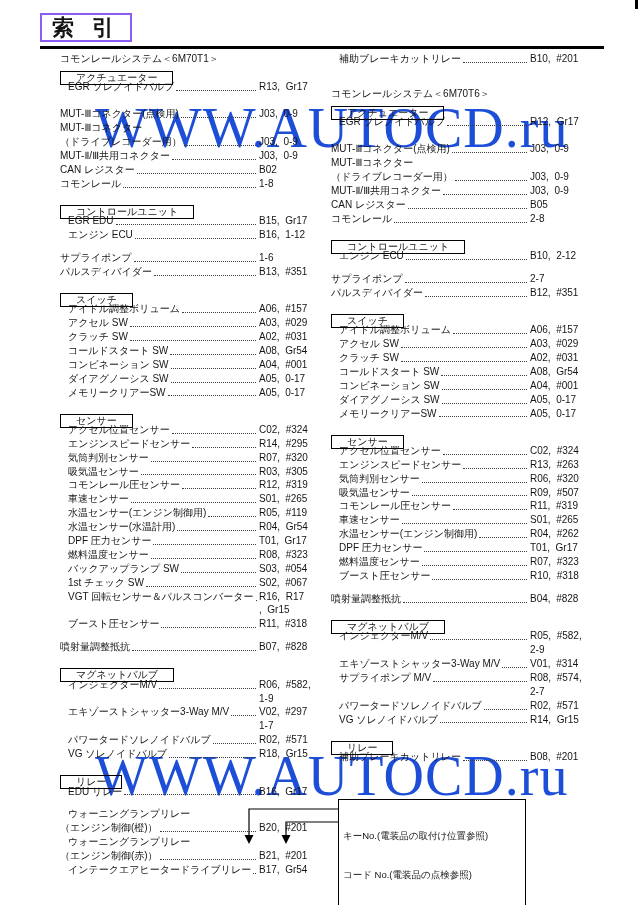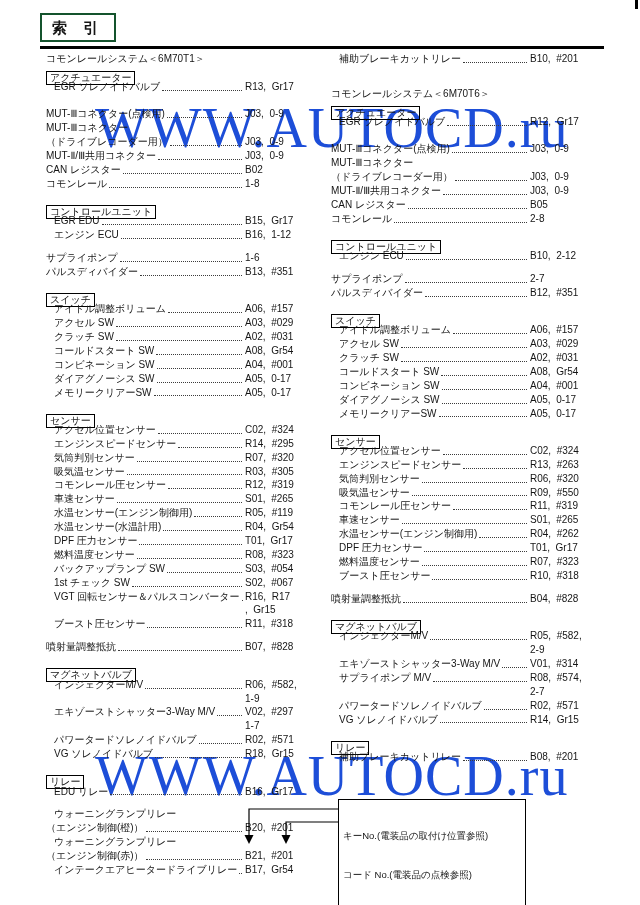--- a/index.html
+++ b/index.html
@@ -4,33 +4,33 @@
 <style>
   html,body{margin:0;padding:0;background:#fff;}
   .page{position:relative;width:640px;height:905px;background:#ffffff;overflow:hidden;
         font-family:"Liberation Sans",sans-serif;color:#151515;}
   
   .wm{position:absolute;z-index:0;font-family:"Liberation Serif",serif;
       font-size:56px;letter-spacing:1px;color:#1d4ed8;white-space:pre;}
   .wm.top{left:95px;top:96px;}
   .wm.bottom{left:95px;top:744px;}
   
-  .hdr-box{position:absolute;left:40px;top:13px;z-index:2;border:2px solid #14532d;
-           background:#fff;padding:3px 10px;font-size:15px;font-weight:bold;
+  .hdr-box{position:absolute;left:40px;top:13px;z-index:2;border:2px solid #8b5cf6;
+           background:#fff;padding:3px 10px;font-size:22px;font-weight:bold;
            letter-spacing:6px;line-height:19px;}
   .hdr-rule{position:absolute;left:40px;top:46px;width:564px;height:3px;background:#000;z-index:2;}
   .artifact{position:absolute;left:635px;top:0;width:3px;height:9px;background:#000;z-index:2;}
   
   .col{position:absolute;top:52px;width:259px;z-index:1;font-size:10px;line-height:13.9px;}
-  .col.left{left:46px;}
+  .col.left{left:60px;}
   .col.right{left:331px;}
   .row{display:flex;align-items:flex-end;height:13.9px;white-space:pre;}
   .row.ind{padding-left:8px;}
   .rowb{height:14.5px;display:flex;align-items:center;}
-  .boxed{border:1px solid #000;padding:0 3px;line-height:12px;display:inline-block;margin-top:10px;}
+  .boxed{border:1px solid #000;padding:0 15px;line-height:12px;display:inline-block;margin-top:10px;}
   .leader{flex:1;min-width:0;border-bottom:1px dotted #3c3c3c;margin:0 3px 3px 2px;}
   .spacer{flex:1;}
   .codes{width:60px;flex:none;overflow:visible;}
   .codes.cpad{padding-left:33px;}
   .codes.cpad2{padding-left:26px;}
   .gap.g{height:9px;}
   .gap.g2{height:13px;}
   .gap.g3{height:21px;}
   
   .callout{position:absolute;left:338px;top:799px;width:178px;z-index:3;border:1px solid #000;
@@ -159,21 +159,21 @@
       <div class="row ind"><span>コンビネーション SW</span><span class="leader"></span><span class="codes">A04,  #001</span></div>
       <div class="row ind"><span>ダイアグノーシス SW</span><span class="leader"></span><span class="codes">A05,  0-17</span></div>
       <div class="row ind"><span>メモリークリアーSW</span><span class="leader"></span><span class="codes">A05,  0-17</span></div>
       <div class="gap g"></div>
       <div class="rowb">
         <span class="boxed">センサー</span>
       </div>
       <div class="row ind"><span>アクセル位置センサー</span><span class="leader"></span><span class="codes">C02,  #324</span></div>
       <div class="row ind"><span>エンジンスピードセンサー</span><span class="leader"></span><span class="codes">R13,  #263</span></div>
       <div class="row ind"><span>気筒判別センサー</span><span class="leader"></span><span class="codes">R06,  #320</span></div>
-      <div class="row ind"><span>吸気温センサー</span><span class="leader"></span><span class="codes">R09,  #550</span></div>
+      <div class="row ind"><span>吸気温センサー</span><span class="leader"></span><span class="codes">R09,  #507</span></div>
       <div class="row ind"><span>コモンレール圧センサー</span><span class="leader"></span><span class="codes">R11,  #319</span></div>
       <div class="row ind"><span>車速センサー</span><span class="leader"></span><span class="codes">S01,  #265</span></div>
       <div class="row ind"><span>水温センサー(エンジン制御用)</span><span class="leader"></span><span class="codes">R04,  #262</span></div>
       <div class="row ind"><span>DPF 圧力センサー</span><span class="leader"></span><span class="codes">T01,  Gr17</span></div>
       <div class="row ind"><span>燃料温度センサー</span><span class="leader"></span><span class="codes">R07,  #323</span></div>
       <div class="row ind"><span>ブースト圧センサー</span><span class="leader"></span><span class="codes">R10,  #318</span></div>
       <div class="gap g"></div>
       <div class="row"><span>噴射量調整抵抗</span><span class="leader"></span><span class="codes">B04,  #828</span></div>
       <div class="gap g"></div>
       <div class="rowb">

